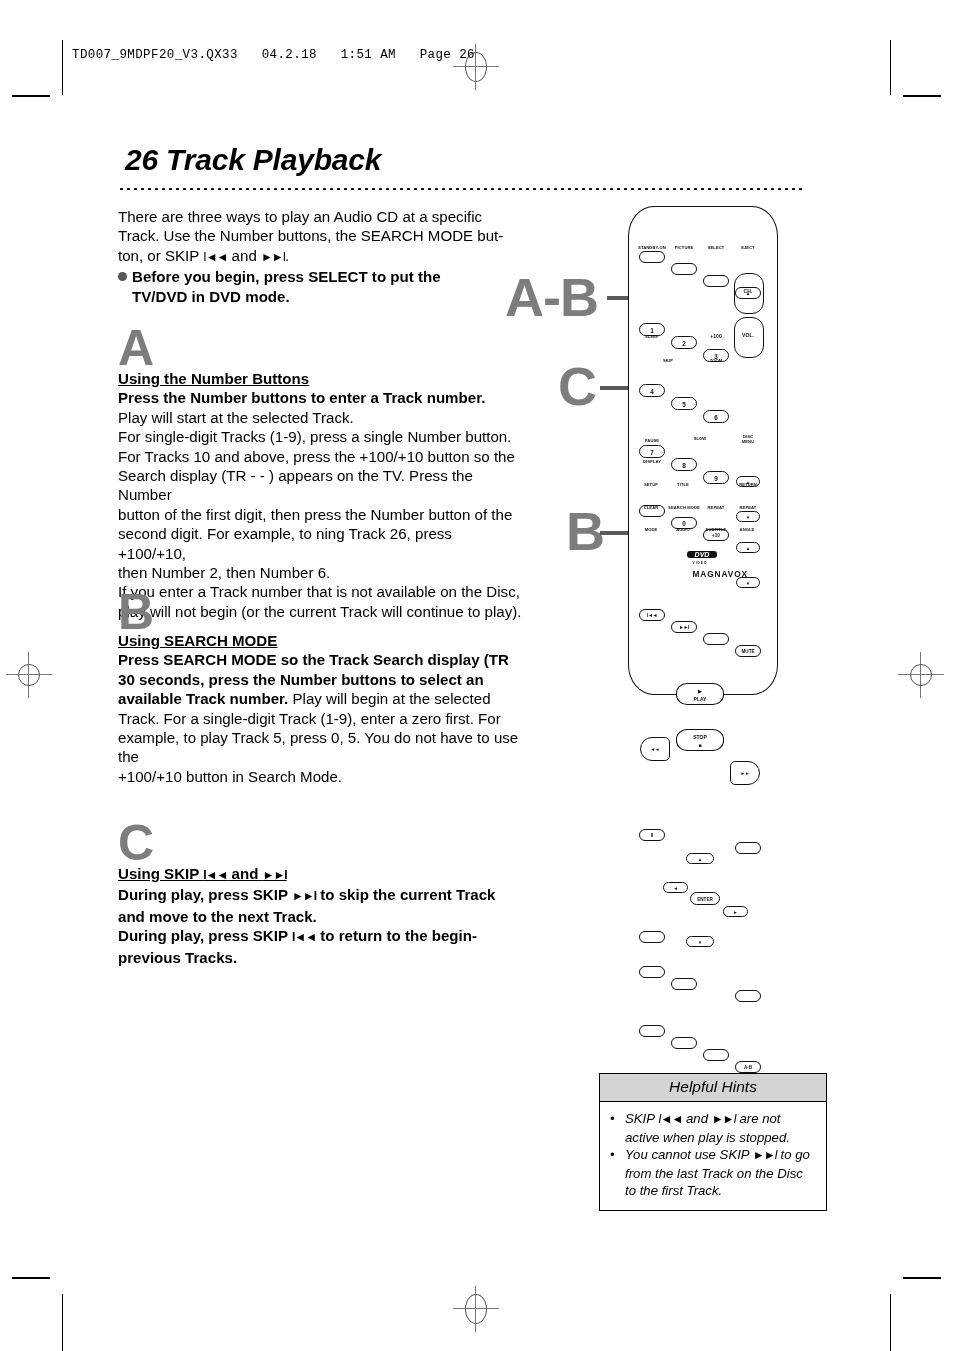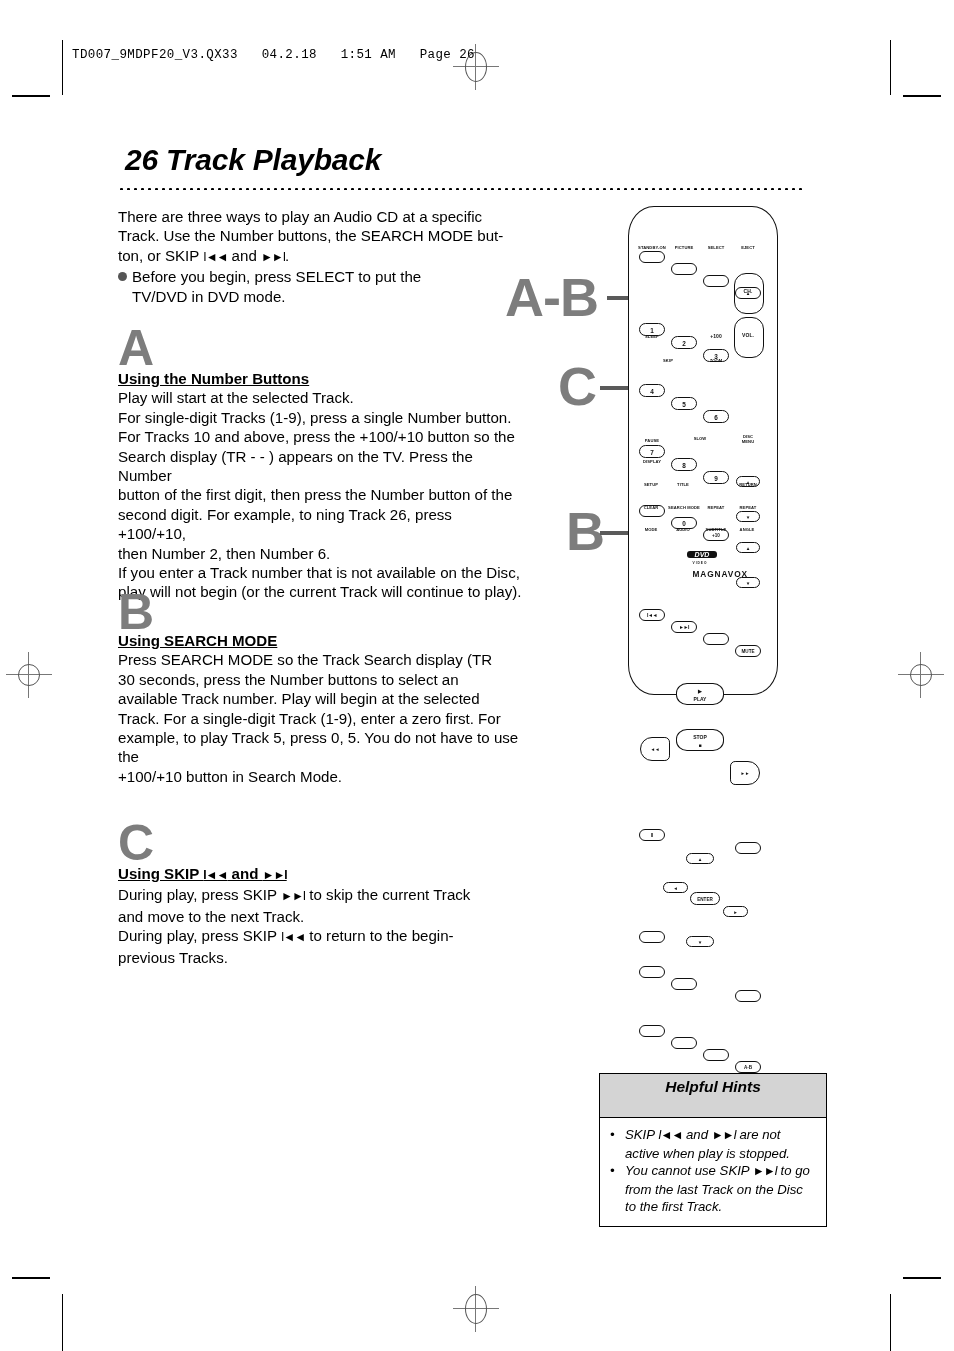--- a/index.html
+++ b/index.html
@@ -24,21 +24,21 @@
   
   .page-title{position:absolute;left:125px;top:143px;
       font-size:30px;font-weight:bold;font-style:italic;letter-spacing:-0.2px;}
   .dotrule{position:absolute;left:118px;top:183px;width:688px;height:7px;
       background-image:radial-gradient(circle, #000 1.35px, rgba(0,0,0,0) 1.6px);
       background-size:7px 7px;background-position:0 3px;background-repeat:repeat-x;}
 
   
   .col{position:absolute;left:118px;width:405px;font-size:15.1px;line-height:19.4px;}
   .col p{margin:0;}
-  .b{font-weight:normal;}
+  .b{font-weight:bold;}
   .u{text-decoration:underline;font-weight:bold;}
   .bigletter{font-size:50px;font-weight:bold;color:#7d7d7d;line-height:46px;
              letter-spacing:-1px;font-family:"Liberation Sans",sans-serif;}
   .bullet{display:inline-block;width:9px;height:9px;border-radius:50%;
           background:#555;margin-right:5px;vertical-align:1px;}
 
   .skipglyph{font-size:12px;letter-spacing:-1px;}
 
   
   .callout{position:absolute;color:#7d7d7d;font-weight:bold;
@@ -60,22 +60,22 @@
   .arcgrp{position:absolute;border:1.4px solid #111;border-radius:12px;}
   .dvdlogo{position:absolute;text-align:center;font-size:7px;font-weight:bold;
       font-style:italic;background:#111;color:#fff;border-radius:3px;padding:0 2px;}
   .brand{position:absolute;text-align:right;font-size:8.3px;font-weight:bold;
       letter-spacing:.9px;color:#111;}
 
   
   .hints{position:absolute;left:599px;top:1073px;width:228px;
          border:1.7px solid #000;background:#fff;box-sizing:border-box;}
   .hints-head{background:#d4d4d4;border-bottom:1.7px solid #000;
-      text-align:center;font-weight:bold;font-style:italic;font-size:15.5px;
-      padding:4px 0 21px;}
+      text-align:center;font-weight:normal;font-style:italic;font-size:15.5px;
+      padding:4px 0 5px;}
   .hints-body{padding:8px 9px 10px 9px;font-style:italic;font-size:13.2px;
       line-height:17.6px;}
   .hints-body li{margin:0 0 0 0;padding:0 0 0 4px;}
   .hints-body ul{margin:0;padding-left:12px;list-style:none;}
   .hints-body li{position:relative;}
   .hints-body li:before{content:"\2022";position:absolute;left:-11px;top:0;}
 </style>
 </head>
 <body>
 
@@ -118,20 +118,21 @@
   <p>There are three ways to play an Audio CD at a specific</p>
   <p>Track.  Use the Number buttons, the SEARCH MODE but-</p>
   <p><span>ton, or SKIP </span><span class="skipglyph">I◄◄</span><span> and </span><span class="skipglyph">►►I</span><span>.</span></p>
   <p class="b"><span class="bullet"></span><span>Before you begin, press SELECT to put the</span></p>
   <p class="b" style="padding-left:14px;"><span>TV/DVD in DVD mode.</span></p>
 </div>
 
 <div class="bigletter" style="position:absolute;left:118px;top:325px;">A</div>
 <div class="col" style="top:369px;">
   <p class="u">Using the Number Buttons</p>
+  <p class="b">Press the Number buttons to enter a Track number.</p>
   <p>Play will start at the selected Track.</p>
   <p>For single-digit Tracks (1-9), press a single Number button.</p>
   <p>For Tracks 10 and above, press the +100/+10 button so the</p>
   <p>Search display (TR - - ) appears on the TV.  Press the Number</p>
   <p>button of the first digit, then press the Number button of the</p>
   <p>second digit.  For example, to ning Track 26, press +100/+10,</p>
   <p>then Number 2, then Number 6.</p>
   <p>If you enter a Track number that is not available on the Disc,</p>
   <p>play will not begin (or the current Track will continue to play).</p>
 </div>

